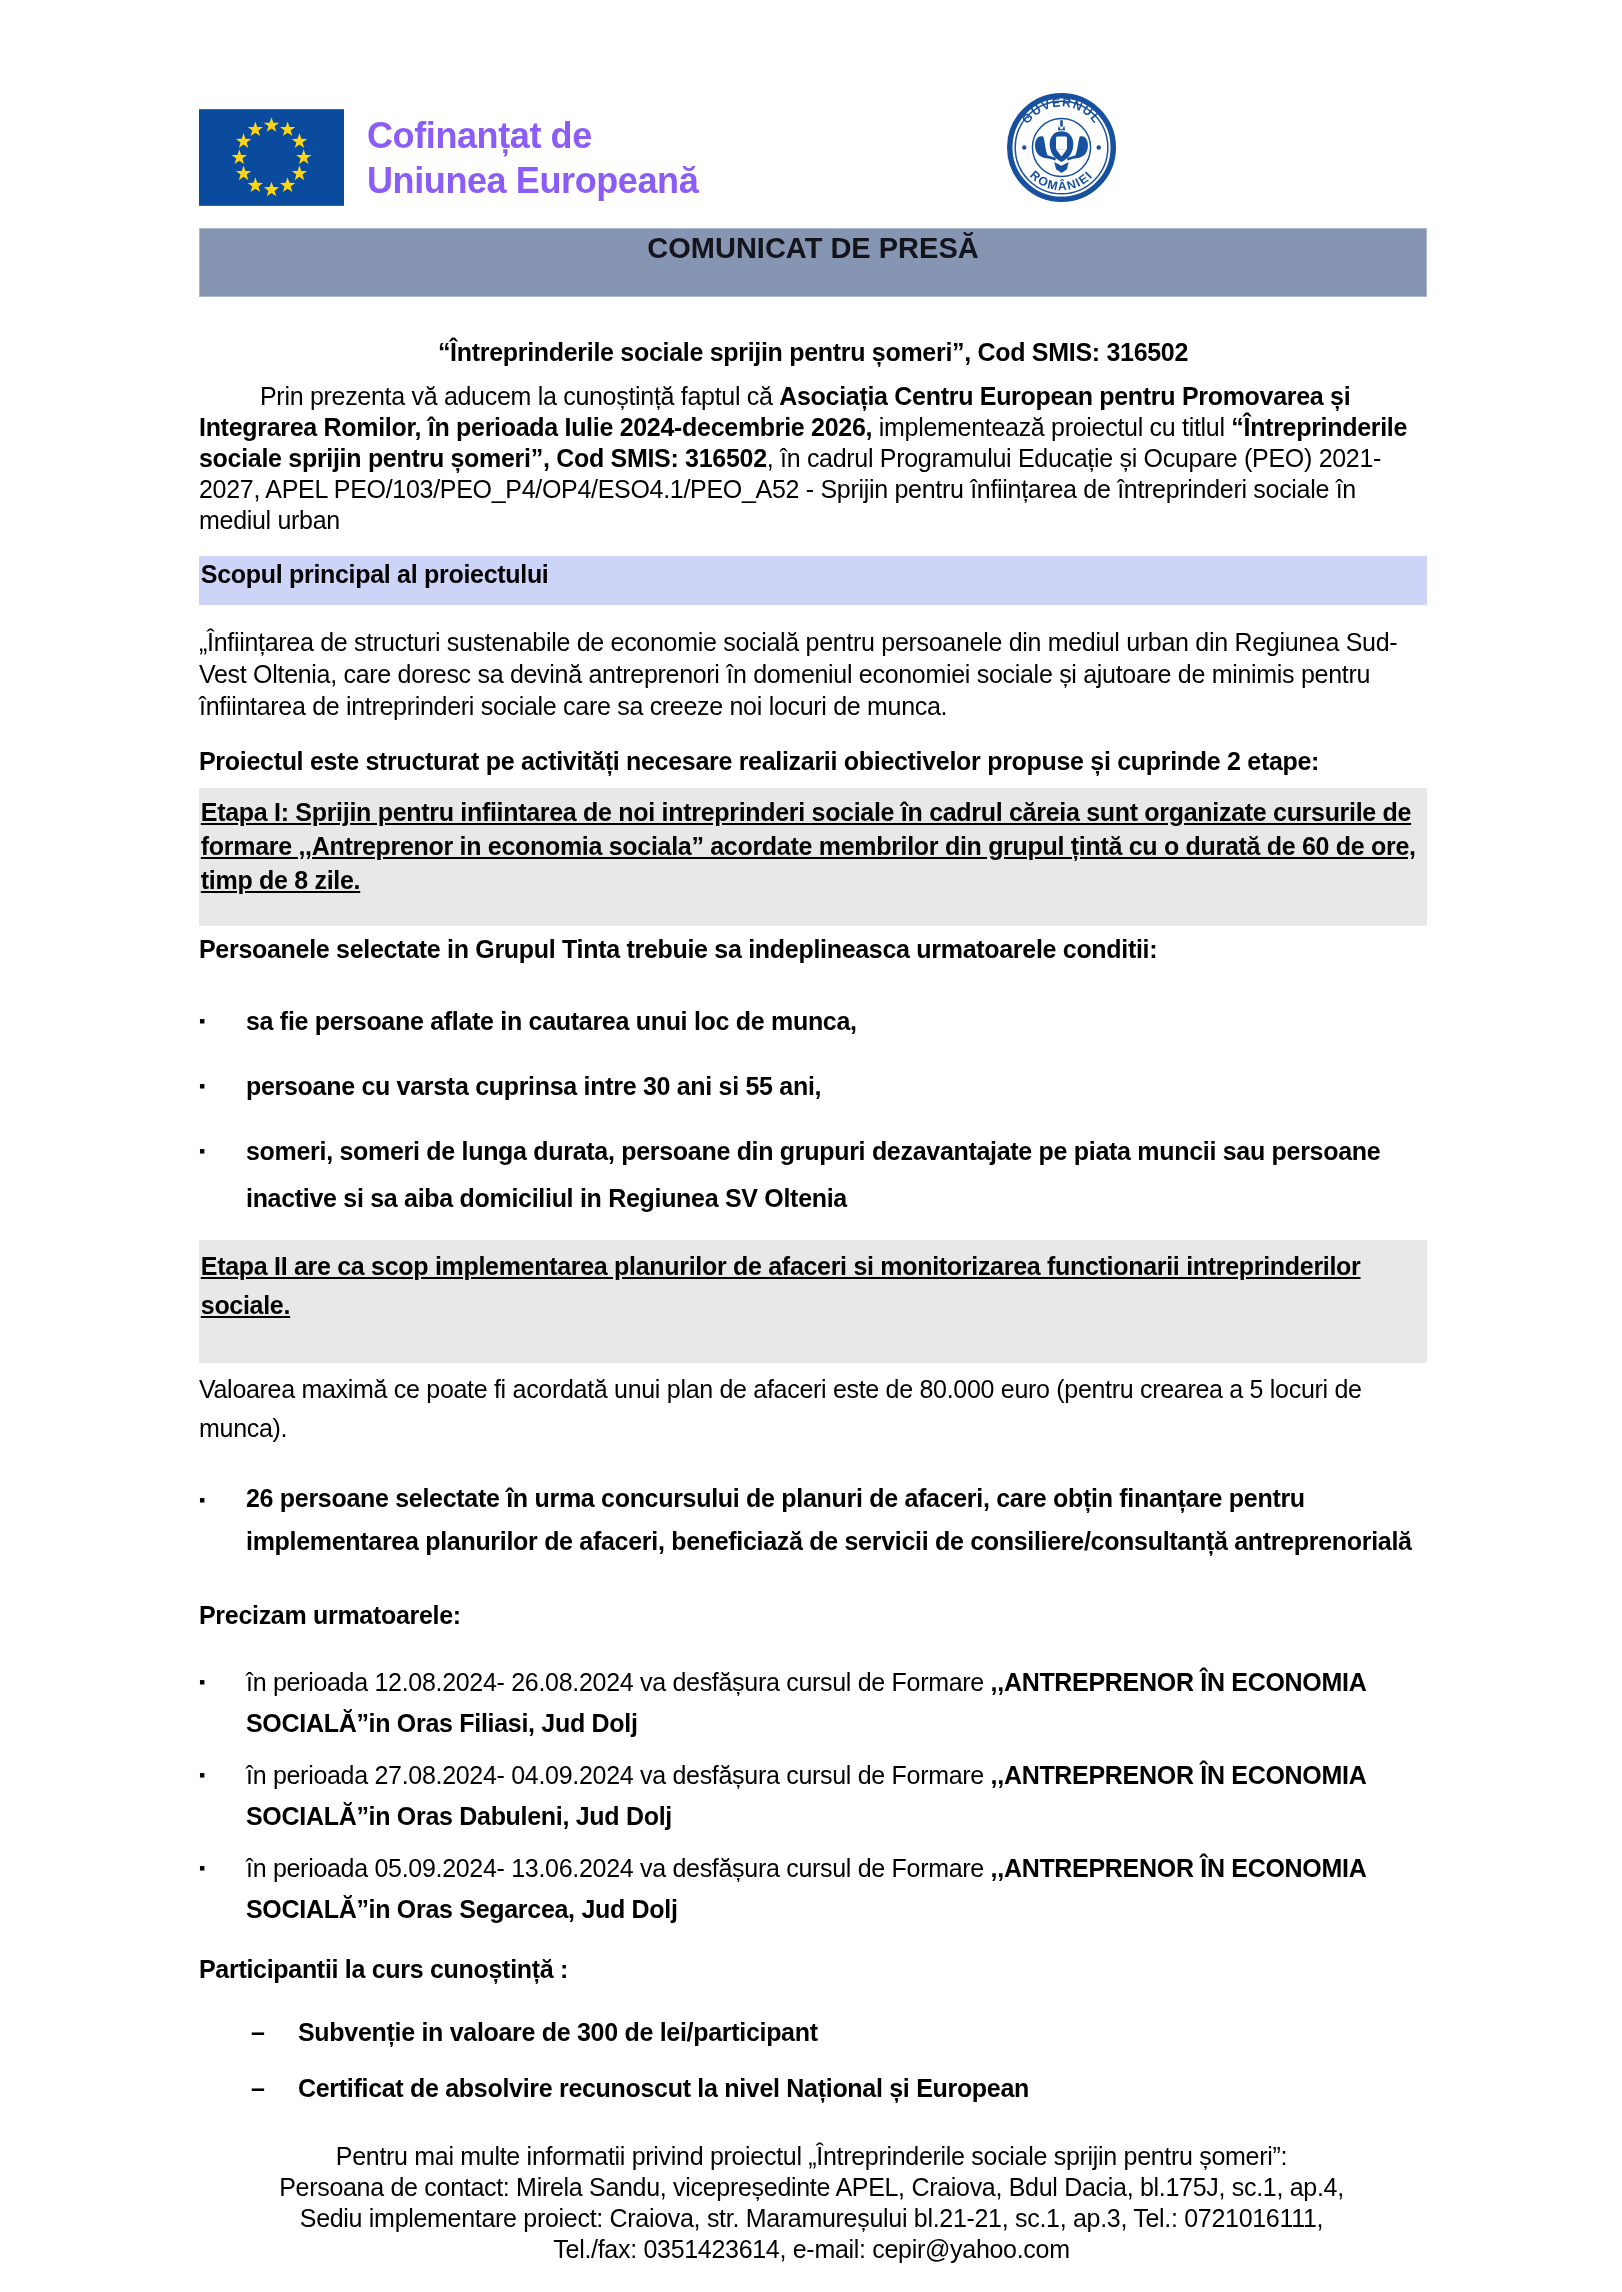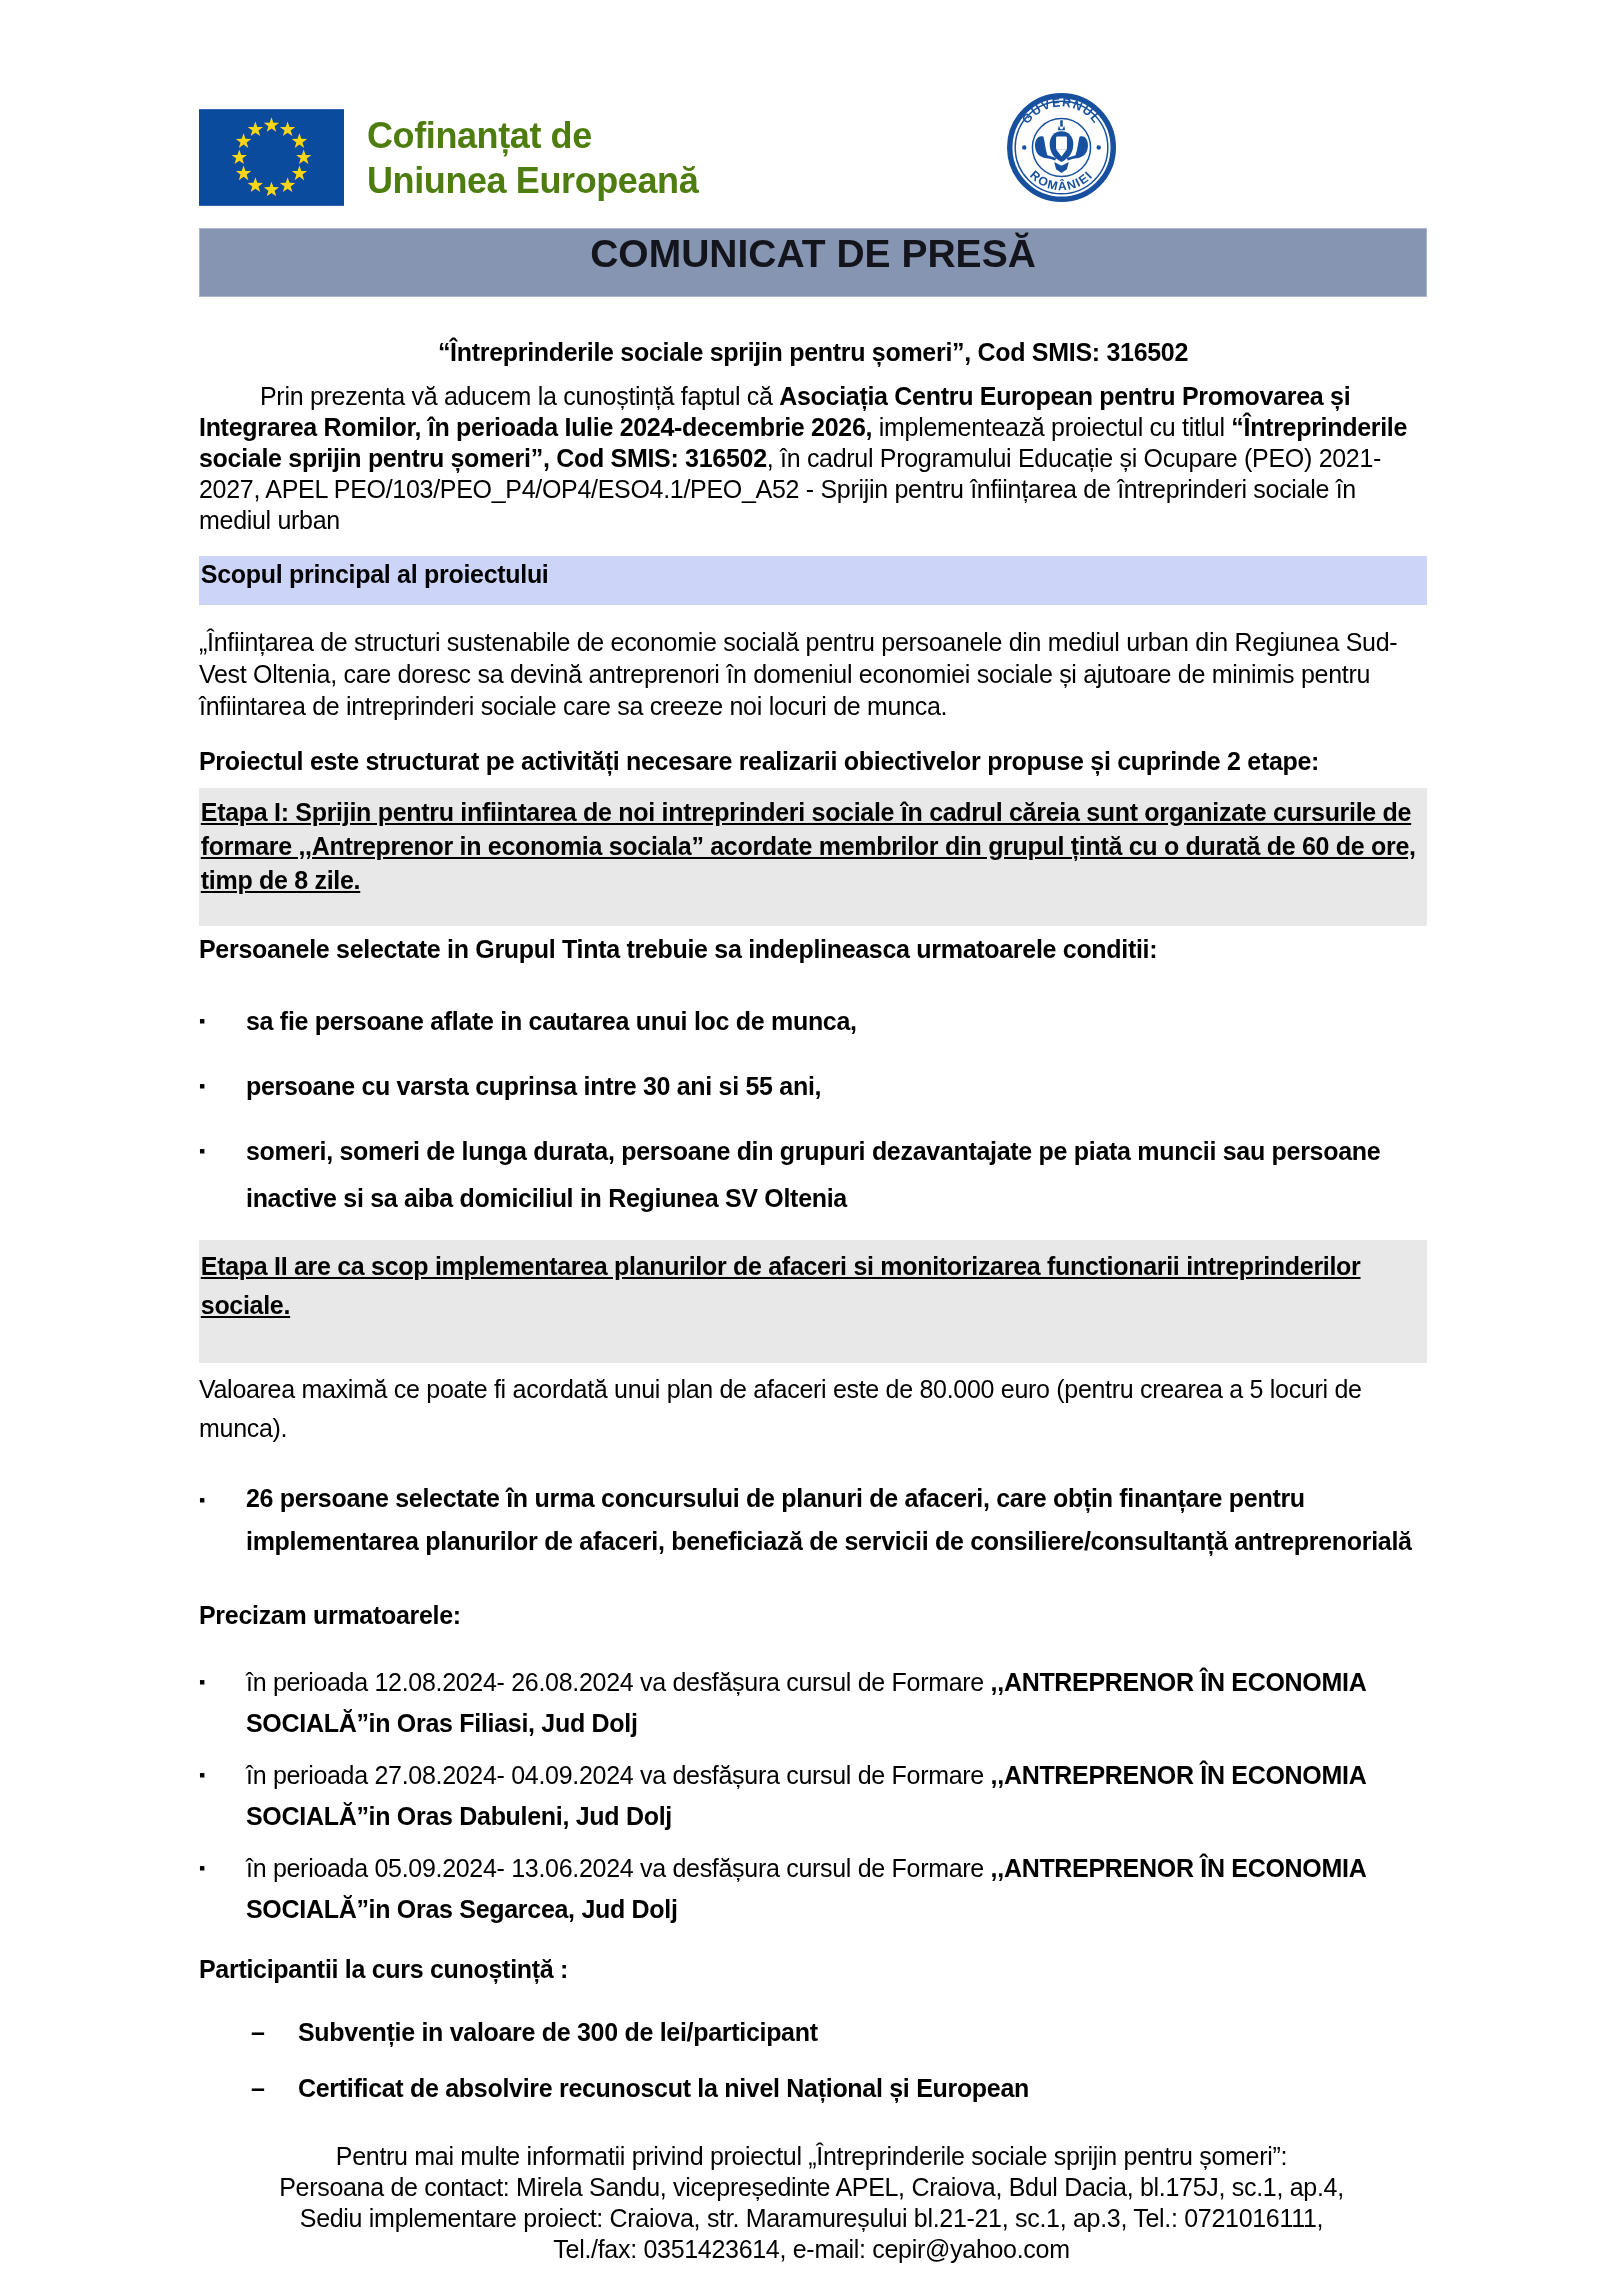--- a/index.html
+++ b/index.html
@@ -18,38 +18,38 @@
 
   
   .header { position: relative; height: 215px; }
   .eu-block { position: absolute; left: 199px; top: 109px; display: flex; align-items: center; }
   .eu-flag { display: block; }
   .eu-text {
     margin-left: 23px;
     font-weight: bold;
     font-size: 36px;
     line-height: 45px;
-    color: #4d7c0f;
+    color: #8b5cf6;
     letter-spacing: -0.4px;
   }
   .gov-seal { position: absolute; left: 1007px; top: 93px; }
 
   
   .banner {
     margin: 12.5px 196px 0 199px;
     height: 64px;
     background: #8695b2;
     border: 0.9px solid #aab6cc;
     text-align: center;
     padding-top: 3.6px;
     box-sizing: content-box;
   }
   .banner span {
     font-weight: bold;
-    font-size: 39px;
+    font-size: 29px;
     color: #14141c;
     letter-spacing: 0;
   }
 
   
   .doc-title {
     margin: 41px 196px 0 199px;
     text-align: center;
     font-weight: bold;
     font-size: 25px;

